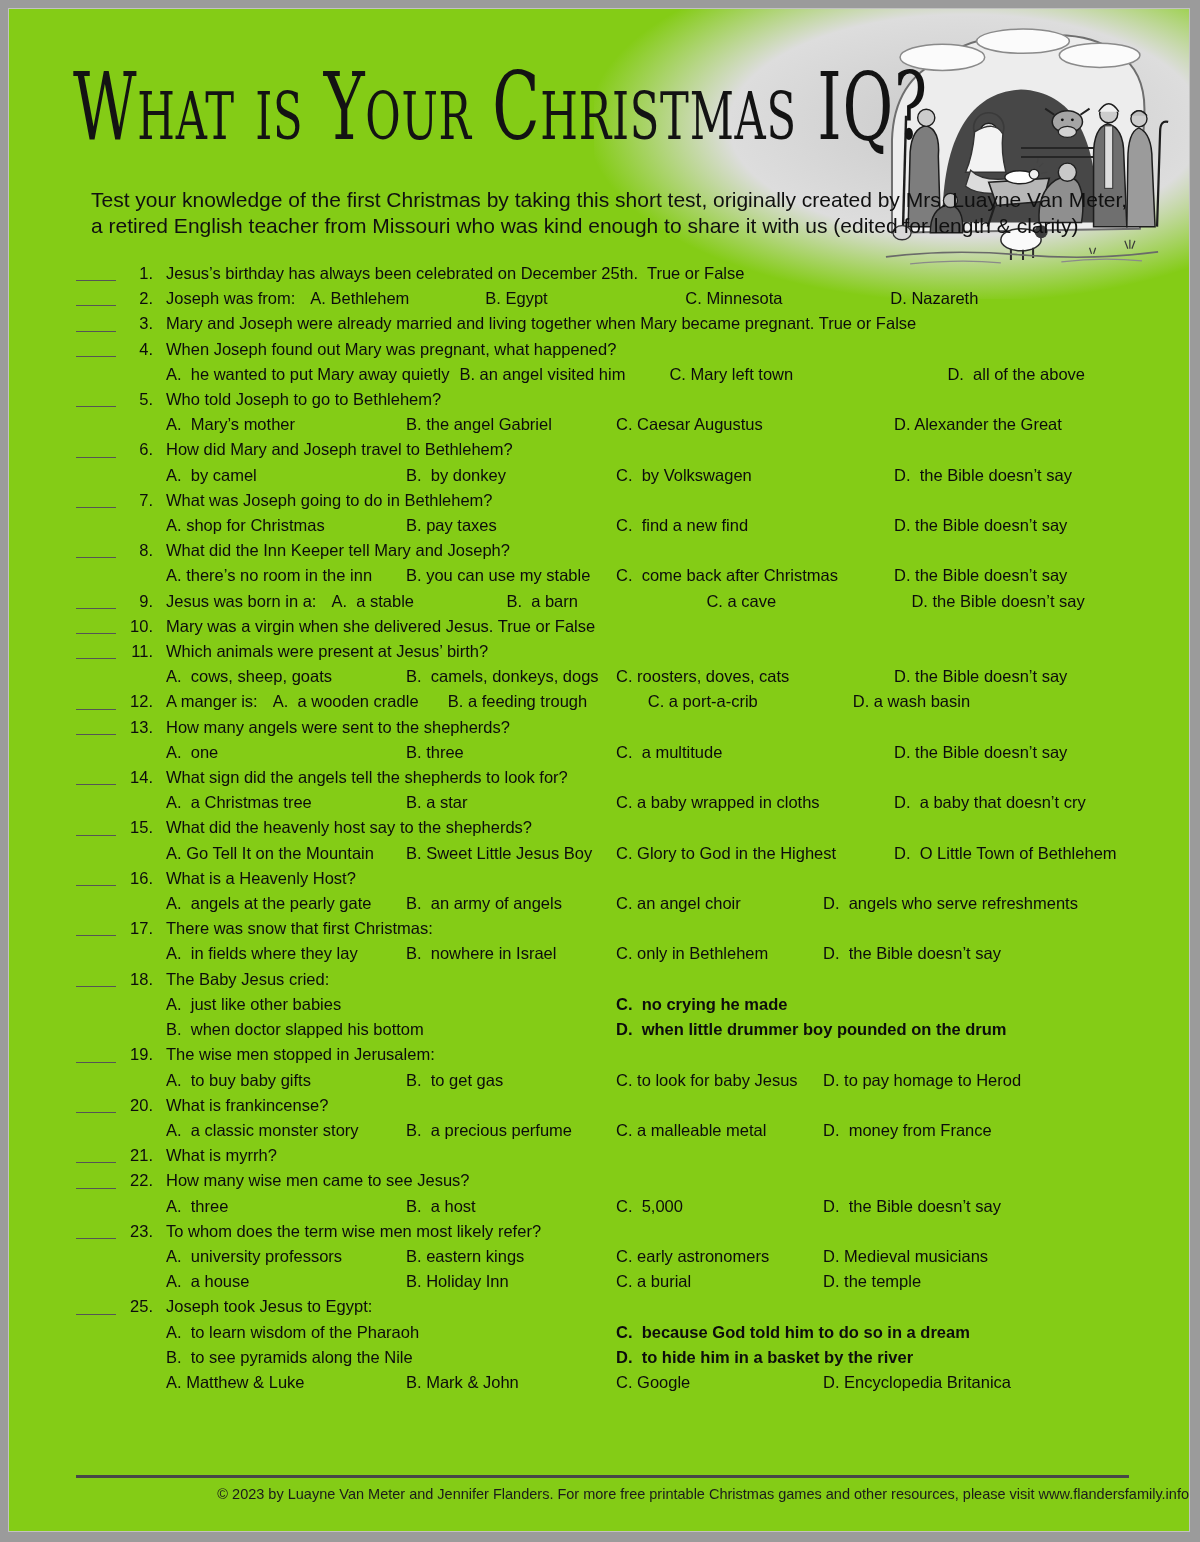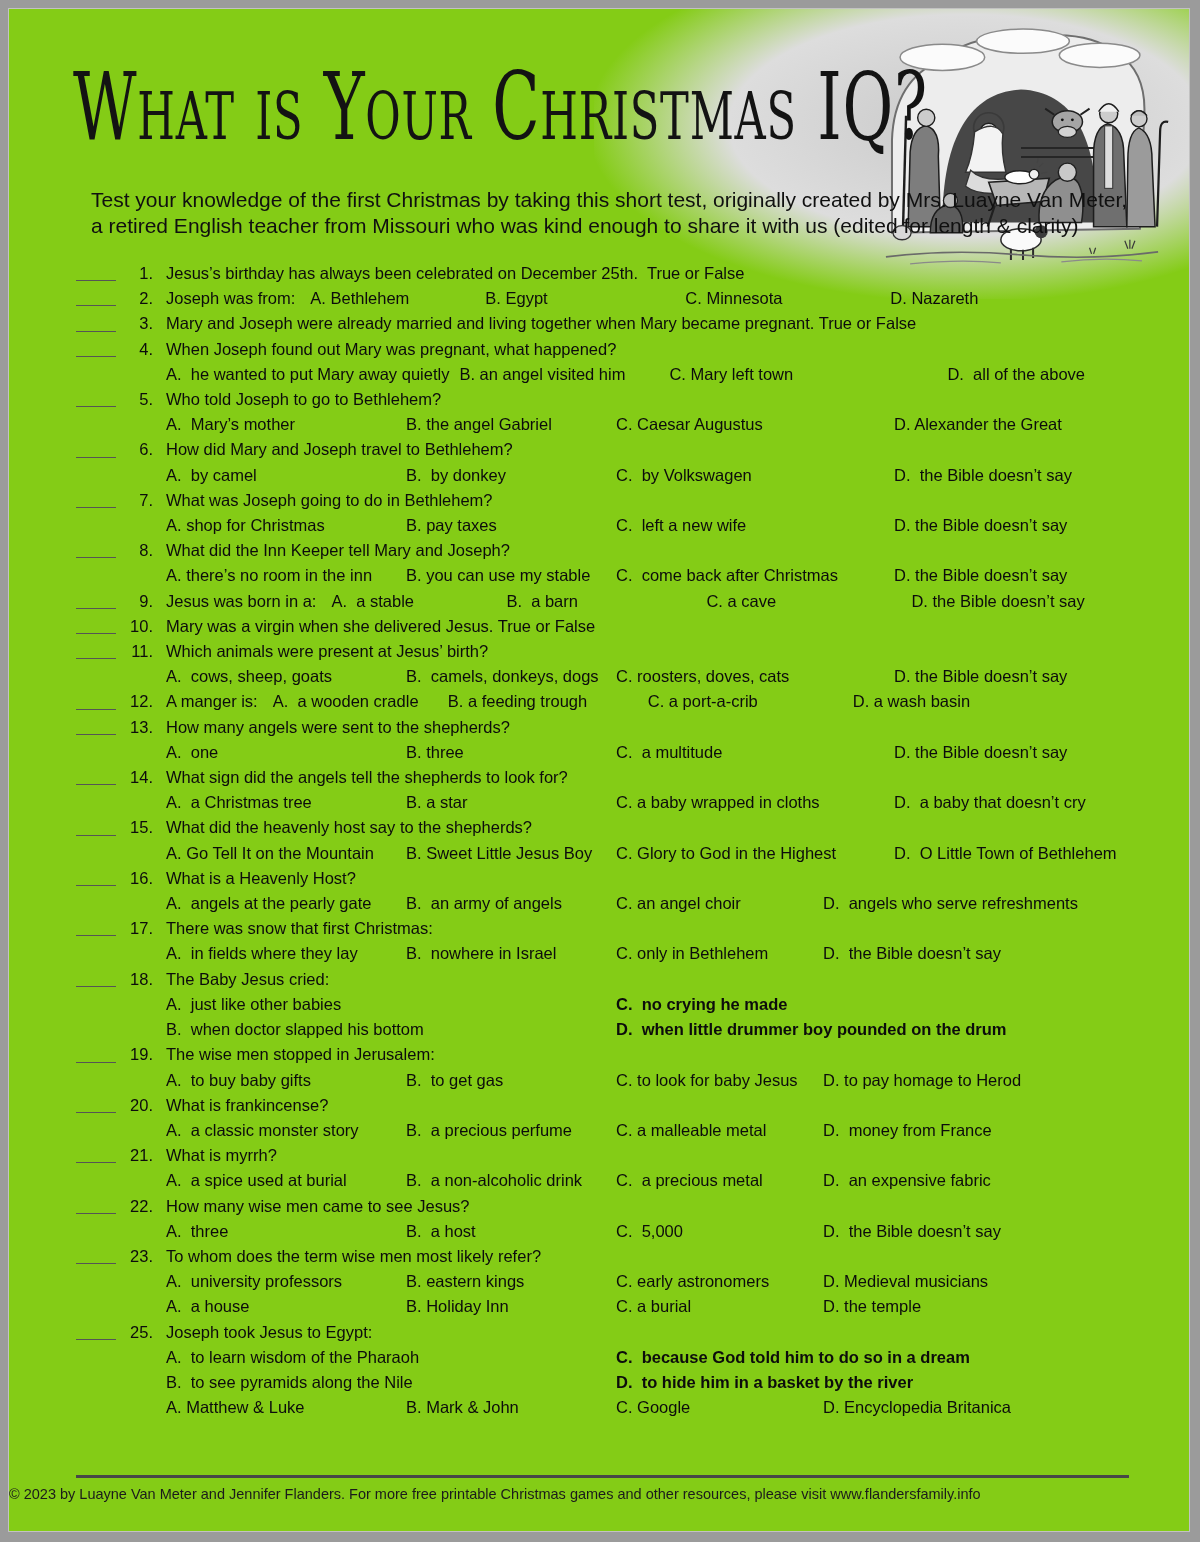--- a/index.html
+++ b/index.html
@@ -40,21 +40,21 @@
   .iopt{white-space:pre;margin-left:15px;}
   .io0{min-width:160px}.io1{min-width:185px}.io2{min-width:190px}
   .optrow{display:flex;line-height:25.2px;padding-left:90px;}
   .opt{white-space:pre;margin-right:10px;}
   .g0{min-width:230px}.g1{min-width:200px}.g2{min-width:197px}
   .dwide .g2{min-width:268px}
   .g3{flex:1;margin-right:0;}
   .t0{min-width:440px}.t1{flex:1;margin-right:0;font-weight:bold;}
   .footer-rule{position:absolute;left:67px;right:60px;top:1466px;border-top:3px solid #474747;}
   .footer{
-    position:absolute;left:0;right:0;top:1477px;text-align:left;
+    position:absolute;left:0;right:0;top:1477px;text-align:right;
     font-size:14.5px;color:#1b1b1b;
   }
 </style>
 </head>
 <body>
 
 <div class="page">
 
   <div class="wash"></div>
 
@@ -193,21 +193,21 @@
       <div class="qline">
         <span class="blank"></span>
         <span class="qnum">7.</span>
         <span class="qbody">
           <span class="qtext">What was Joseph going to do in Bethlehem?</span>
         </span>
       </div>
       <div class="optrow dwide">
         <span class="opt g0">A. shop for Christmas</span>
         <span class="opt g1">B. pay taxes</span>
-        <span class="opt g2">C.  left a new wife</span>
+        <span class="opt g2">C.  find a new find</span>
         <span class="opt g3">D. the Bible doesn’t say</span>
       </div>
       <div class="qline">
         <span class="blank"></span>
         <span class="qnum">8.</span>
         <span class="qbody">
           <span class="qtext">What did the Inn Keeper tell Mary and Joseph?</span>
         </span>
       </div>
       <div class="optrow dwide">
@@ -364,26 +364,20 @@
         <span class="opt g2">C. a malleable metal</span>
         <span class="opt g3">D.  money from France</span>
       </div>
       <div class="qline">
         <span class="blank"></span>
         <span class="qnum">21.</span>
         <span class="qbody">
           <span class="qtext">What is myrrh?</span>
         </span>
       </div>
-      <div class="optrow">
-        <span class="opt g0">A.  a spice used at burial</span>
-        <span class="opt g1">B.  a non-alcoholic drink</span>
-        <span class="opt g2">C.  a precious metal</span>
-        <span class="opt g3">D.  an expensive fabric</span>
-      </div>
       <div class="qline">
         <span class="blank"></span>
         <span class="qnum">22.</span>
         <span class="qbody">
           <span class="qtext">How many wise men came to see Jesus?</span>
         </span>
       </div>
       <div class="optrow">
         <span class="opt g0">A.  three</span>
         <span class="opt g1">B.  a host</span>

